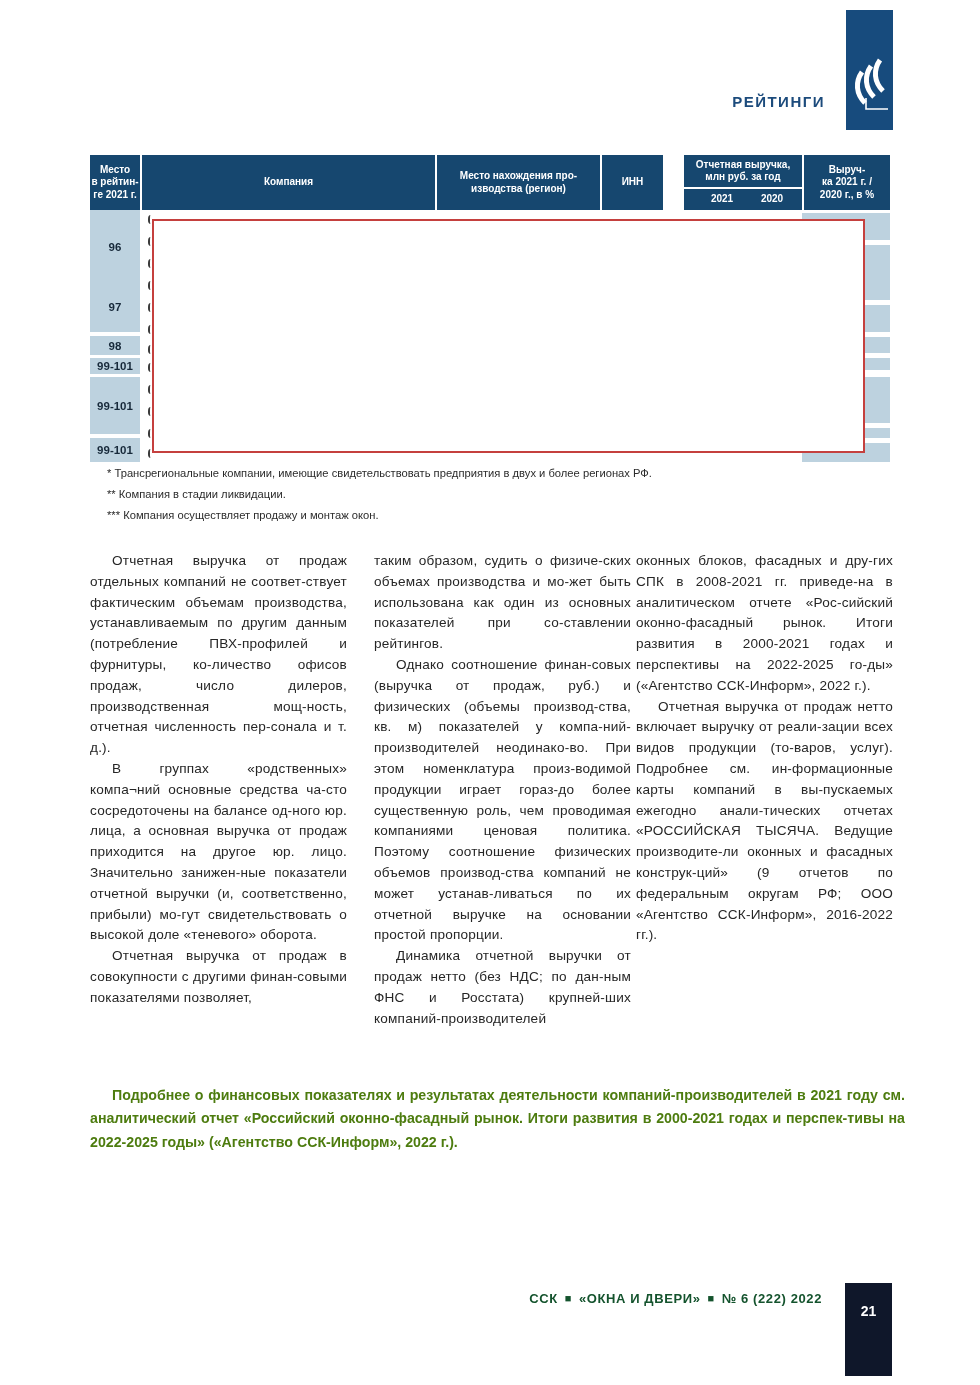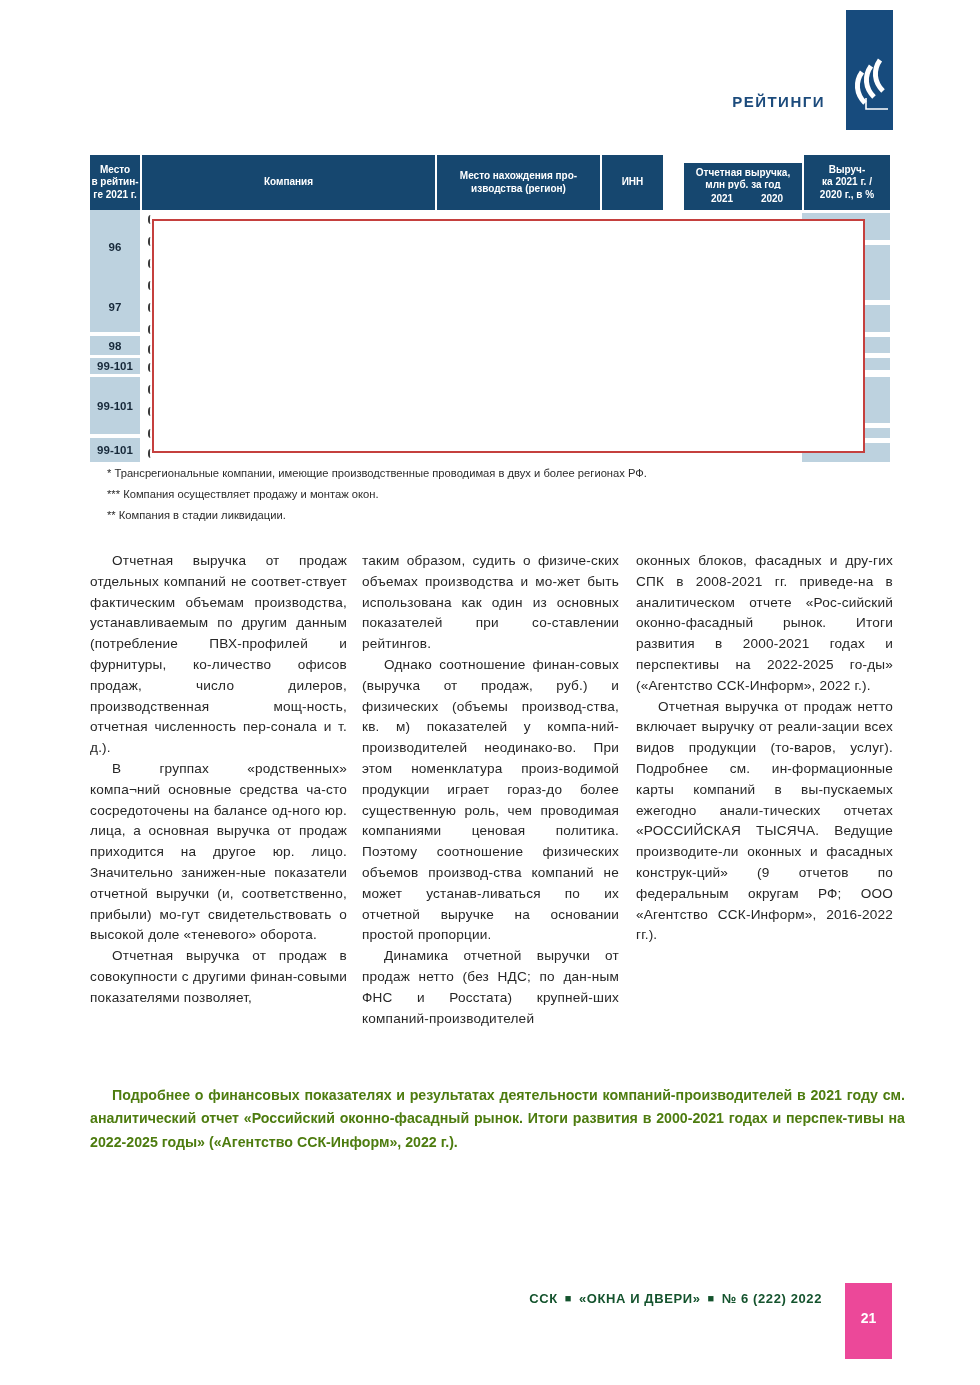--- a/index.html
+++ b/index.html
@@ -49,39 +49,39 @@
     font-size:11.2px; line-height:21px; color:#2b2b2b; }
   .footnotes div { margin:0; }
 
   
   .bcol { position:absolute; top:551px; width:257px; }
   .bcol p {
     margin:0; text-align:justify; font-size:13.6px; line-height:20.8px;
     color:#262626; letter-spacing:0.2px;
   }
   .ind { text-indent:22px; }
-  .c1 { left:90px; } .c2 { left:362px; } .c3 { left:636px; }
+  .c1 { left:90px; } .c2 { left:374px; } .c3 { left:636px; }
 
   
   .highlight {
     position:absolute; left:90px; top:1084px; width:815px;
     font-weight:bold; font-size:14.2px; line-height:23.4px;
     text-align:justify; text-indent:22px; color:#4d7c0f;
   }
 
   
   .footer-line {
     position:absolute; top:1291px; left:380px; width:442px; text-align:right;
     color:#14532d; font-size:13px; font-weight:bold; letter-spacing:0.6px; white-space:nowrap;
   }
   .sq { font-size:11px; margin:0 7px; position:relative; top:-1px; }
   .pagenum {
-    position:absolute; left:845px; top:1283px; width:47px; height:76px;
-    background:#ec4899; color:#ffffff; font-weight:bold; font-size:14px;
-    text-align:center; padding-top:27px; box-sizing:border-box;
+    position:absolute; left:845px; top:1283px; width:47px; height:93px;
+    background:#0f172a; color:#ffffff; font-weight:bold; font-size:14px;
+    text-align:center; padding-top:20px; box-sizing:border-box;
   }
 </style>
 </head>
 <body>
 
 <div class="page">
 
   <div class="masthead">РЕЙТИНГИ</div>
   <div class="logo">
     <svg width="47" height="120" viewBox="0 0 47 120" xmlns="http://www.w3.org/2000/svg">
@@ -94,21 +94,21 @@
 
   <div class="rtable">
 
     <div class="th" style="left:0;top:0;width:50px;height:55px;">Место
 в рейтин-
 ге 2021 г.</div>
     <div class="th" style="left:52px;top:0;width:293px;height:55px;">Компания</div>
     <div class="th" style="left:347px;top:0;width:163px;height:55px;">Место нахождения про-
 изводства (регион)</div>
     <div class="th" style="left:512px;top:0;width:61px;height:55px;">ИНН</div>
-    <div class="th" style="left:594px;top:8px;width:118px;height:32px;">Отчетная выручка,
+    <div class="th" style="left:594px;top:0;width:118px;height:32px;">Отчетная выручка,
 млн руб. за год</div>
     <div class="th" style="left:594px;top:34px;width:76px;height:21px;">2021</div>
     <div class="th" style="left:652px;top:34px;width:60px;height:21px;">2020</div>
     <div class="th" style="left:714px;top:0;width:86px;height:55px;">Выруч-
 ка 2021 г. /
 2020 г., в %</div>
 
     <div class="r1cell" style="left:77px;">ООО «Оконные технологии»</div>
     <div class="r1cell" style="left:350px;">МО</div>
     <div class="r1cell ctr" style="left:512px;width:80px;">5022007207</div>
@@ -142,23 +142,23 @@
     <div class="frag" style="top:208px;"></div>
     <div class="frag" style="top:230px;"></div>
     <div class="frag" style="top:252px;"></div>
     <div class="frag" style="top:274px;"></div>
     <div class="frag" style="top:294px;"></div>
 
     <div class="redaction"></div>
   </div>
 
   <div class="footnotes">
-    <div>* Трансрегиональные компании, имеющие производственные проводимая в двух и более регионах РФ.</div>
+    <div>* Трансрегиональные компании, имеющие свидетельствовать предприятия в двух и более регионах РФ.</div>
+    <div>** Компания в стадии ликвидации.</div>
     <div>*** Компания осуществляет продажу и монтаж окон.</div>
-    <div>** Компания в стадии ликвидации.</div>
   </div>
 
   <div class="bcol c1">
     <p class="ind">Отчетная выручка от продаж отдельных компаний не соответ-ствует фактическим объемам производства, устанавливаемым по другим данным (потребление ПВХ-профилей и фурнитуры, ко-личество офисов продаж, число дилеров, производственная мощ-ность, отчетная численность пер-сонала и т. д.).</p>
     <p class="ind">В группах «родственных» компа¬ний основные средства ча-сто сосредоточены на балансе од-ного юр. лица, а основная выручка от продаж приходится на другое юр. лицо. Значительно занижен-ные показатели отчетной выручки (и, соответственно, прибыли) мо-гут свидетельствовать о высокой доле «теневого» оборота.</p>
     <p class="ind">Отчетная выручка от продаж в совокупности с другими финан-совыми показателями позволяет,</p>
   </div>
   <div class="bcol c2">
     <p>таким образом, судить о физиче-ских объемах производства и мо-жет быть использована как один из основных показателей при со-ставлении рейтингов.</p>
     <p class="ind">Однако соотношение финан-совых (выручка от продаж, руб.) и физических (объемы производ-ства, кв. м) показателей у компа-ний-производителей неодинако-во. При этом номенклатура произ-водимой продукции играет гораз-до более существенную роль, чем проводимая компаниями ценовая политика. Поэтому соотношение физических объемов производ-ства компаний не может устанав-ливаться по их отчетной выручке на основании простой пропорции.</p>

